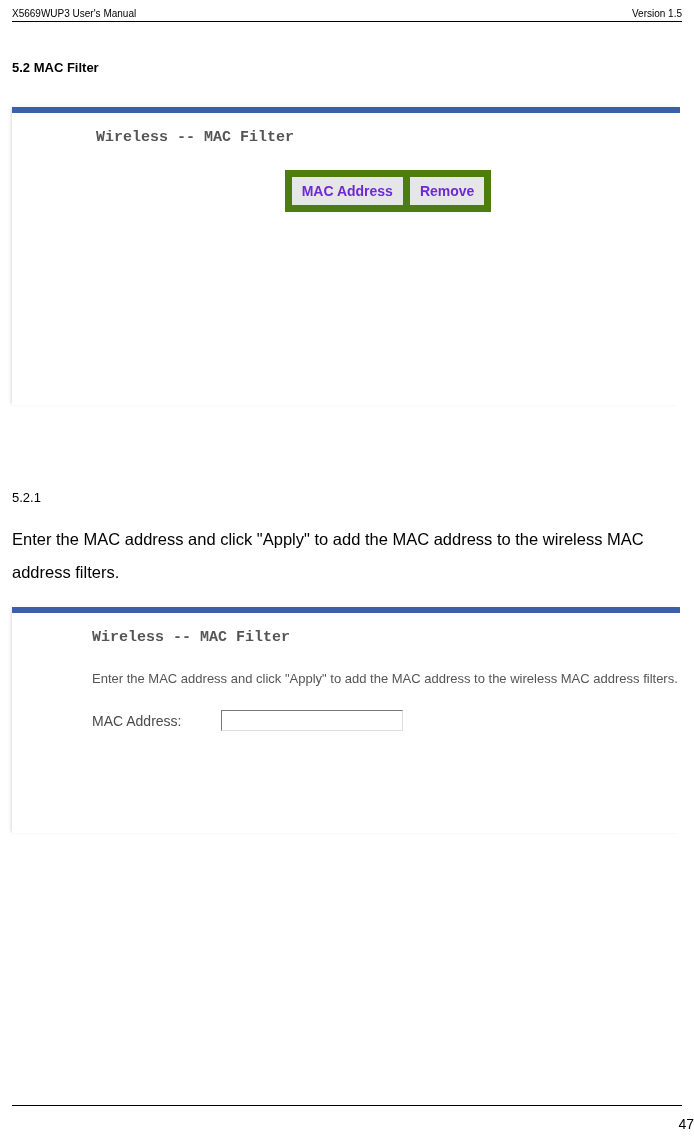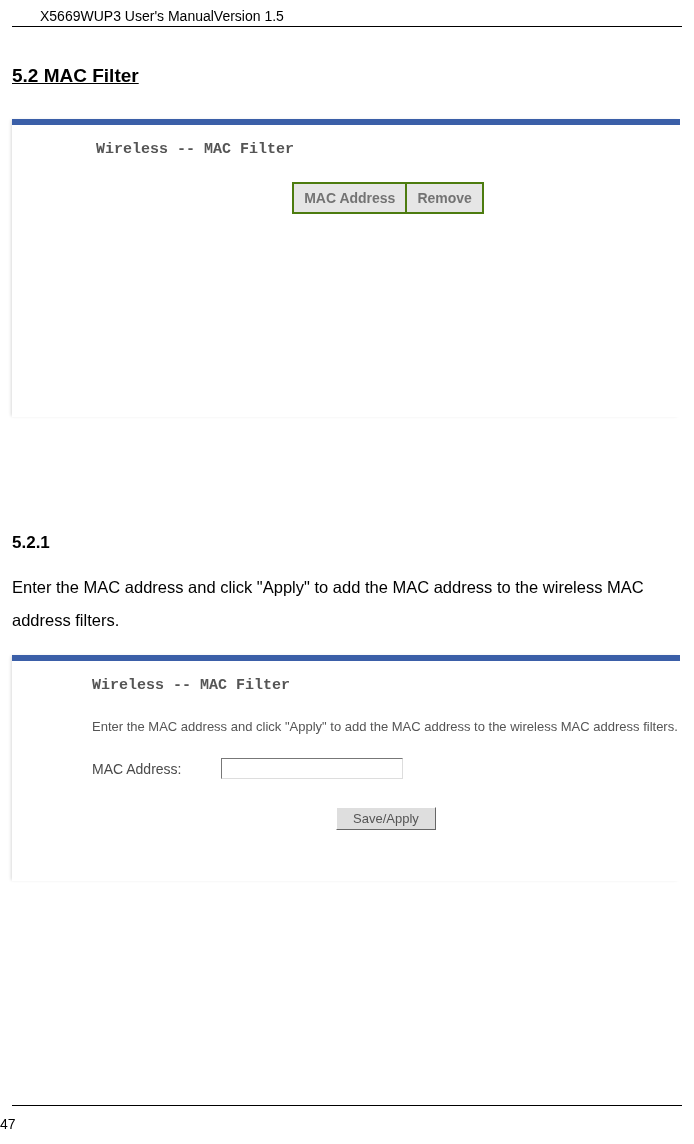--- a/index.html
+++ b/index.html
@@ -6,55 +6,54 @@
   body {
     font-family: Arial, Helvetica, sans-serif;
     background: #fff;
     width: 694px;
     height: 1144px;
     position: relative;
     padding: 0 12px;
   }
   .header-row {
     display: flex;
-    font-size: 14px;
+    justify-content: space-between;
+    font-size: 10px;
     padding: 8px 0 2px 0;
-    margin-left: 28px;
   }
   .hr-top {
     border: none;
     border-top: 1px solid #000;
     margin-bottom: 38px;
   }
   .hr-bottom {
     border: none;
     border-top: 1px solid #000;
     position: absolute;
     bottom: 38px;
     left: 12px;
     right: 12px;
   }
   .page-num {
     position: absolute;
     bottom: 12px;
     left: 0;
     right: 0;
-    text-align: left;
+    text-align: right;
     font-size: 14px;
   }
   .section-title {
     font-weight: bold;
-    font-size: 19px;
+    font-size: 13px;
     margin-bottom: 32px;
-    text-decoration: underline;
   }
   .sub-title {
-    font-weight: bold;
-    font-size: 17px;
-    margin-top: 116px;
+    font-weight: normal;
+    font-size: 13px;
+    margin-top: 85px;
     margin-bottom: 18px;
   }
   .body-text {
     font-size: 16.5px;
     line-height: 2;
     margin-bottom: 18px;
   }
   
   .shot {
     border-top: 6px solid #3b5fa8;
@@ -88,24 +87,24 @@
     gap: 4px;
     margin: 0 6px;
   }
   input[type=radio] { accent-color: #555; }
   .tbl {
     border-collapse: collapse;
     margin: 0 auto;
     background: #e6e6e6;
   }
   .tbl th {
-    border: 2px solid #4d7c0f;
+    border: 7px solid #4d7c0f;
     padding: 6px 10px;
     font-weight: bold;
-    color: #737373;
+    color: #6d28d9;
     background: #e6e6e6;
     font-size: 14px;
   }
   .btn-row {
     text-align: center;
     margin-top: 42px;
   }
   .btn {
     display: inline-block;
     background: #dedede;
@@ -126,21 +125,21 @@
   .shot-desc {
     margin: 6px 0 22px 0;
     font-size: 13px;
     color: #555;
     line-height: 1.4;
   }
   .input-row {
     display: flex;
     align-items: center;
     gap: 40px;
-    margin-bottom: 28px;
+    margin-bottom: 20px;
   }
   .txtbox {
     width: 182px;
     height: 21px;
     border-top: 1px solid #777;
     border-left: 1px solid #777;
     border-right: 1px solid #ddd;
     border-bottom: 1px solid #ddd;
     background: #fff;
   }
@@ -180,20 +179,17 @@
 <div class="body-text">Enter the MAC address and click "Apply" to add the MAC address to the wireless MAC address filters.</div>
 
 <div class="shot shot2 shadow-left">
   <div class="shot-inner">
     <div class="shot-title">Wireless -- MAC Filter</div>
     <div class="shot-desc">Enter the MAC address and click "Apply" to add the MAC address to the wireless MAC address filters.</div>
     <div class="input-row">
       <span>MAC Address:</span>
       <span class="txtbox"></span>
     </div>
-    <div class="center">
-      <span class="btn" style="padding:3px 16px;">Save/Apply</span>
-    </div>
   </div>
 </div>
 
 <hr class="hr-bottom">
 <div class="page-num">47</div>
 
 </body></html>

